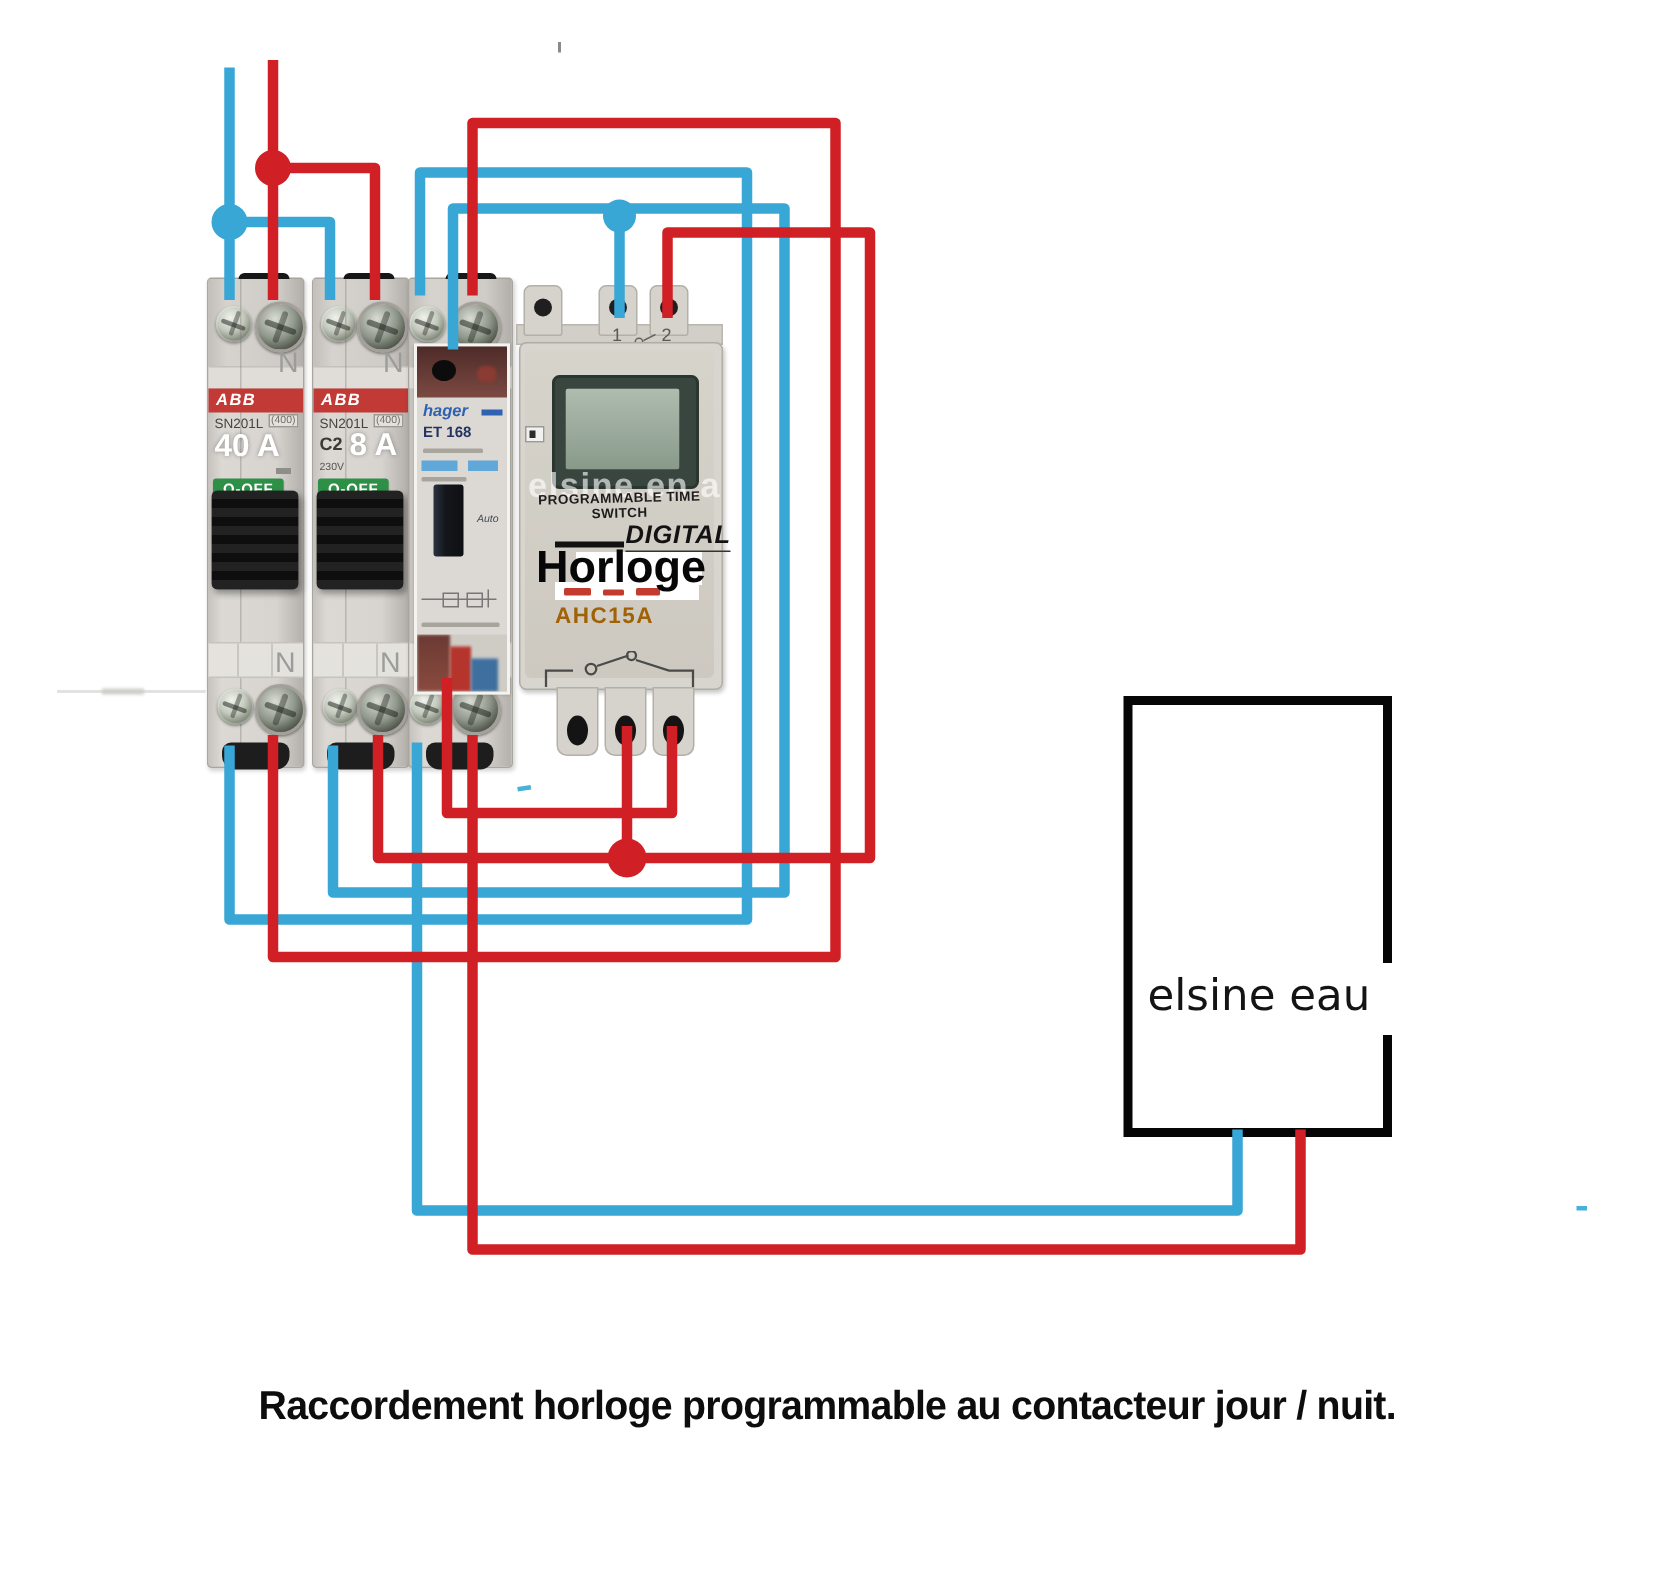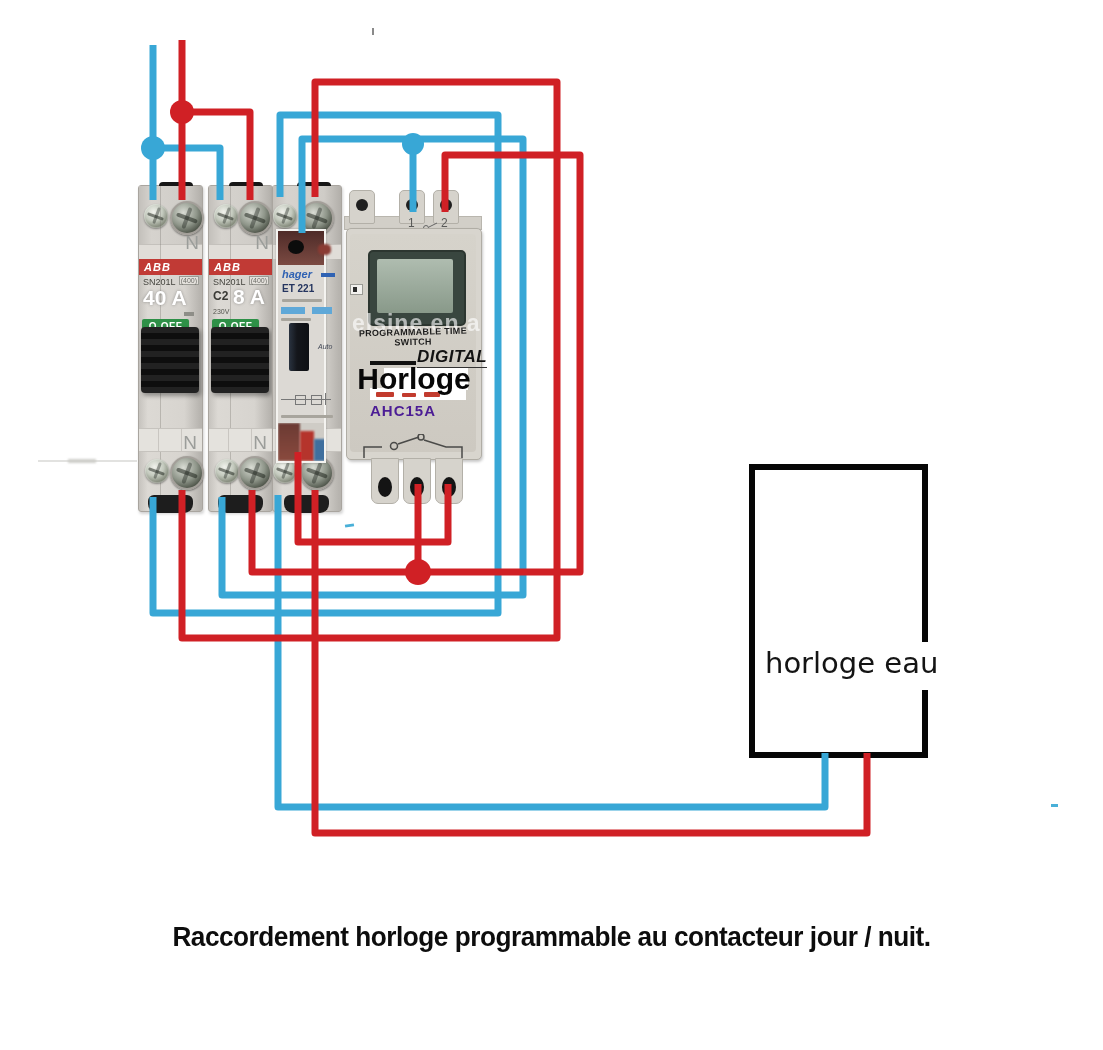--- a/index.html
+++ b/index.html
@@ -50,21 +50,21 @@
     border-radius:4px;box-shadow:2px 3px 4px rgba(0,0,0,.35);
     background-image:repeating-linear-gradient(180deg,#222 0 6px,#0e0e0e 6px 12px);}
   .bwin{position:absolute;left:0;top:242px;width:100%;height:22px;background:#e4e2dd;
     border-top:1px solid #c6c3be;border-bottom:1px solid #c6c3be;
     background-image:linear-gradient(90deg,transparent 30%,#c9c6c1 30%,#c9c6c1 32%,transparent 32%,transparent 66%,#c9c6c1 66%,#c9c6c1 68%,transparent 68%);}
   .clamp{position:absolute;left:9px;top:309px;width:45px;height:18px;background:#1d1d1d;
     border-radius:6px 6px 9px 9px;}
   .seam{position:absolute;top:0;width:1px;height:100%;background:rgba(120,118,112,.35);}
 
   
-  .hager{position:absolute;left:3px;top:43px;width:50px;height:234px;background:#dcd9d4;
+  .hager{position:absolute;left:3px;top:43px;width:64px;height:234px;background:#dcd9d4;
     border:2px solid #f4f3f0;box-shadow:0 0 2px rgba(0,0,0,.25);box-sizing:border-box;}
   .h-top{position:absolute;left:0;top:0;width:100%;height:34px;
     background:linear-gradient(180deg,#4e2b28,#7b4a42);}
   .h-hole{position:absolute;left:10px;top:9px;width:16px;height:14px;background:#0c0c0c;border-radius:50%;}
   .h-blob{position:absolute;left:40px;top:13px;width:13px;height:11px;background:#8a3b33;
     border-radius:40%;filter:blur(1px);}
   .h-logo{position:absolute;left:4px;top:37px;font-size:11px;font-weight:bold;font-style:italic;color:var(--hblue);}
   .h-logobar{position:absolute;left:43px;top:42px;width:14px;height:4px;background:var(--hblue);}
   .h-model{position:absolute;left:4px;top:52px;font-size:10px;font-weight:bold;color:#25355f;}
   .h-sm{position:absolute;background:#a8a59d;height:3px;border-radius:1px;}
@@ -102,21 +102,21 @@
     color:rgba(255,255,255,.62);letter-spacing:1px;white-space:nowrap;overflow:hidden;}
   .t-line1{position:absolute;left:0;top:137px;width:100%;text-align:center;font-size:9px;
     font-weight:bold;color:#1c1c1c;letter-spacing:.3px;transform:rotate(-1.5deg);}
   .t-dash{position:absolute;left:26px;top:171px;width:46px;height:4px;background:#121212;}
   .t-digital{position:absolute;left:73px;top:157px;font-size:17px;font-weight:bold;font-style:italic;
     color:#121212;letter-spacing:.5px;border-bottom:1px solid #333;}
   .t-patch{position:absolute;background:#fff;}
   .t-redbit{position:absolute;background:#c23b2e;border-radius:1px;}
   .t-horloge{position:absolute;left:8px;top:172px;width:124px;text-align:center;font-size:30px;
     font-weight:bold;color:#070707;letter-spacing:0;}
-  .t-model{position:absolute;left:26px;top:212px;font-size:15px;font-weight:bold;color:#4c1d95;letter-spacing:1px;}
+  .t-model{position:absolute;left:26px;top:212px;font-size:15px;font-weight:bold;color:#a16207;letter-spacing:1px;}
   .t-cdiag{position:absolute;left:16px;top:244px;width:106px;height:30px;}
   .t-bnum{position:absolute;width:16px;text-align:center;font-size:14px;color:#4c4e50;}
   .t-btab{position:absolute;top:268px;width:28px;height:46px;background:#d6d3cc;border:1px solid #b3b0a8;
     border-radius:0 0 7px 7px;box-sizing:border-box;}
   .t-btab .ohole{position:absolute;left:6px;top:18px;width:14px;height:20px;background:#141414;border-radius:50%;}
 
   
   .heater{position:absolute;left:749px;top:464px;width:179px;height:294px;border:6px solid #060606;
     background:#fff;box-sizing:border-box;}
   .heater .patch{position:absolute;left:5px;top:172px;width:178px;height:48px;background:#fff;}
@@ -210,21 +210,21 @@
     <div class="screw s30" style="left:27px;top:270px;"></div>
     <div class="clamp" style="left:11px;"></div>
 
     <div class="hager">
       <div class="h-top">
         <div class="h-hole"></div>
         <div class="h-blob"></div>
       </div>
       <div class="h-logo">hager</div>
       <div class="h-logobar"></div>
-      <div class="h-model">ET 221</div>
+      <div class="h-model">ET 168</div>
       <div class="h-sm" style="left:4px;top:68px;width:40px;"></div>
       <div class="h-stripe" style="left:3px;width:24px;"></div>
       <div class="h-stripe" style="left:34px;width:20px;"></div>
       <div class="h-sm" style="left:3px;top:87px;width:30px;"></div>
       <div class="h-window"></div>
       <div class="h-auto">Auto</div>
       <div class="h-diag">
         <div class="ln" style="left:0;top:8px;width:50px;height:1px;"></div>
         <div class="ln" style="left:14px;top:4px;width:9px;height:8px;background:none;border:1px solid #777;"></div>
         <div class="ln" style="left:30px;top:4px;width:9px;height:8px;background:none;border:1px solid #777;"></div>
@@ -294,21 +294,21 @@
     <div class="t-btab" style="left:59px;">
         <div class="ohole"></div>
       </div>
     <div class="t-btab" style="left:91px;">
         <div class="ohole"></div>
       </div>
   </div>
 
   <div class="heater">
     <div class="patch"></div>
-    <div class="lbl">horloge eau</div>
+    <div class="lbl">elsine eau</div>
   </div>
 
   <svg class="wires" width="1103" height="1050" viewBox="0 0 1103 1050">
 
     <polyline class="wire neutral" points="153,45 153,200"></polyline>
     <polyline class="wire neutral" points="153,148 220,148 220,200"></polyline>
     <polyline class="wire neutral" points="153,497 153,613 498,613 498,115 280,115 280,197"></polyline>
     <polyline class="wire neutral" points="222,497 222,595 523,595 523,139 302,139 302,233"></polyline>
     <polyline class="wire neutral" points="413,144 413,212"></polyline>
     <polyline class="wire neutral" points="278,495 278,807 825,807 825,753"></polyline>

